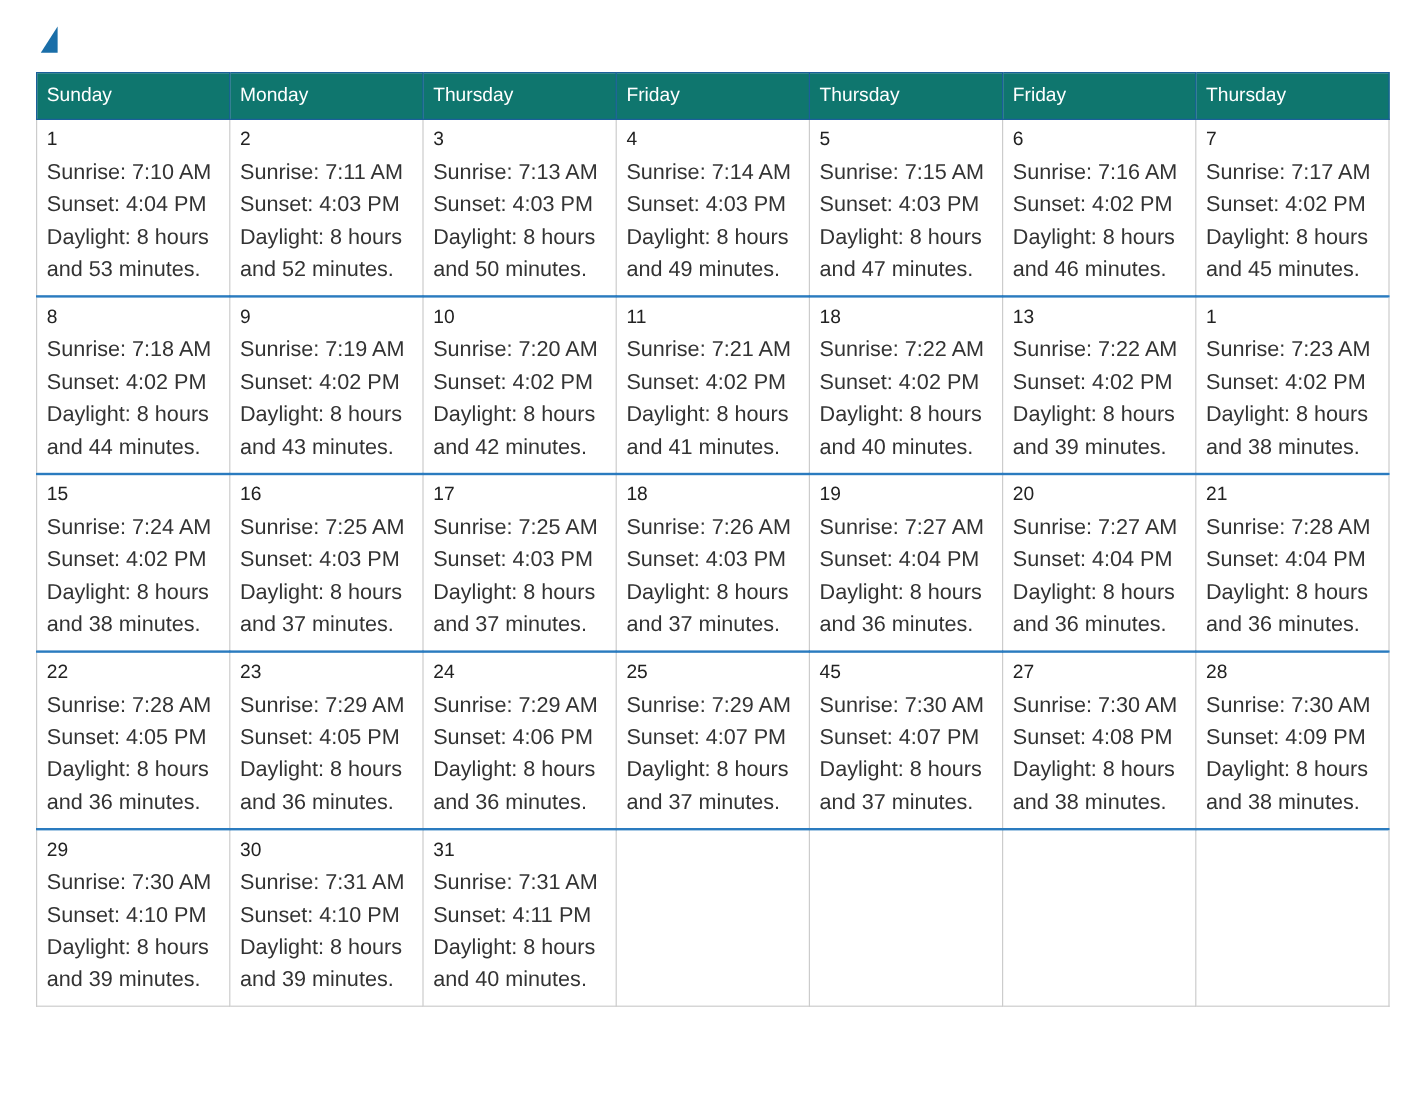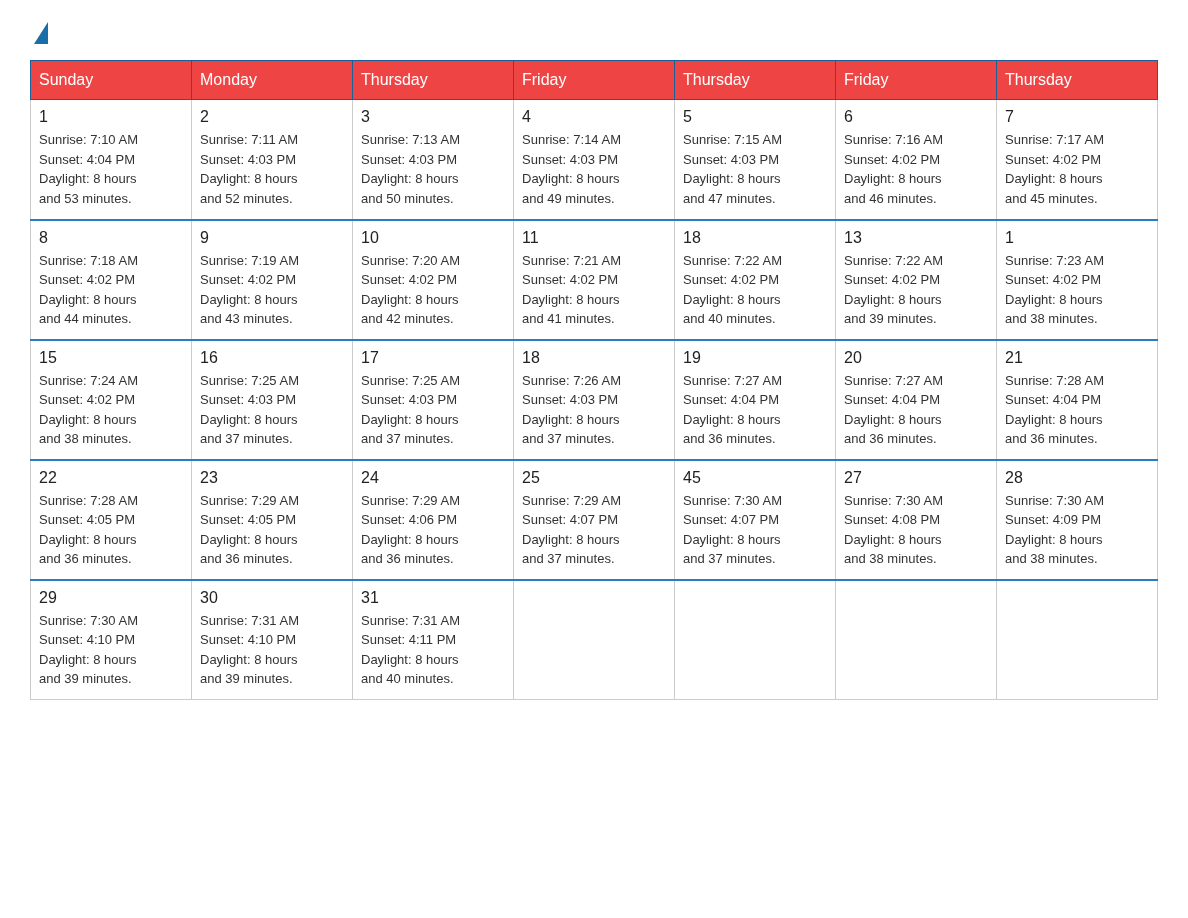--- a/index.html
+++ b/index.html
@@ -59,21 +59,21 @@
       font-size: 22px;
       color: #444;
       margin-top: 4px;
     }
     table {
       width: 100%;
       border-collapse: collapse;
       margin-top: 10px;
     }
     thead tr th {
-      background-color: #ef4444;
+      background-color: #0f766e;
       color: #fff;
       font-size: 16px;
       font-weight: normal;
       padding: 10px 8px;
       text-align: left;
       border: 1px solid #1a5f9a;
     }
     tbody tr td {
       vertical-align: top;
       padding: 8px;
@@ -85,21 +85,21 @@
       height: 120px;
     }
     .day-number {
       font-size: 16px;
       font-weight: normal;
       color: #222;
       display: block;
       margin-bottom: 4px;
     }
     .day-info {
-      font-size: 13px;
+      font-size: 18px;
       line-height: 1.5;
       color: #333;
     }
     tbody tr {
       border-top: 2px solid #2a7bbf;
     }
     tbody tr:first-child {
       border-top: none;
     }
     .empty-cell {

